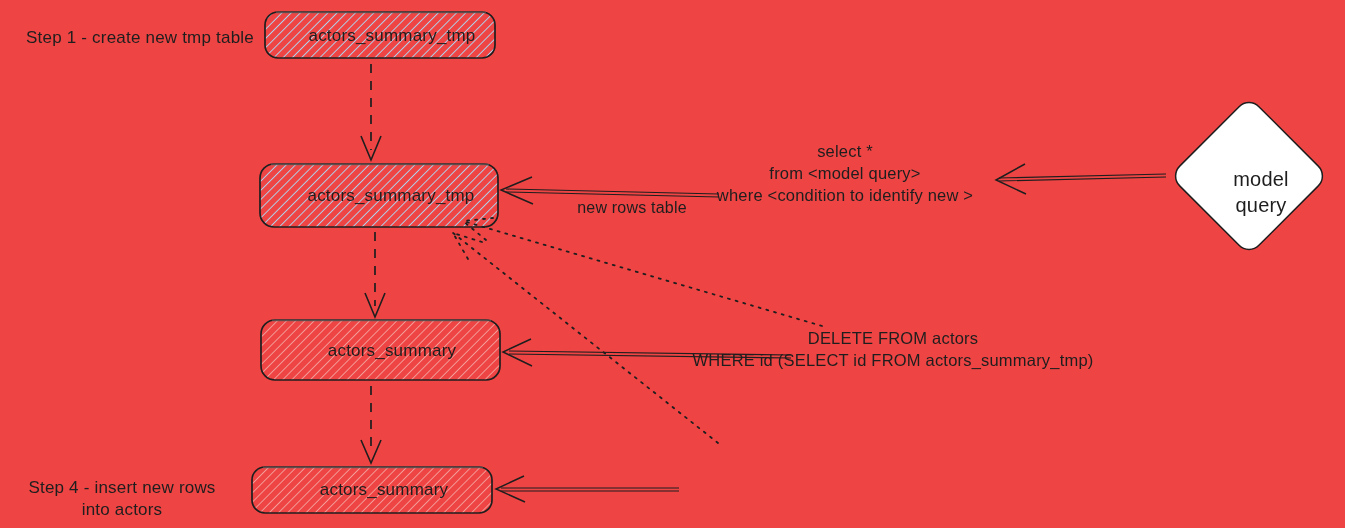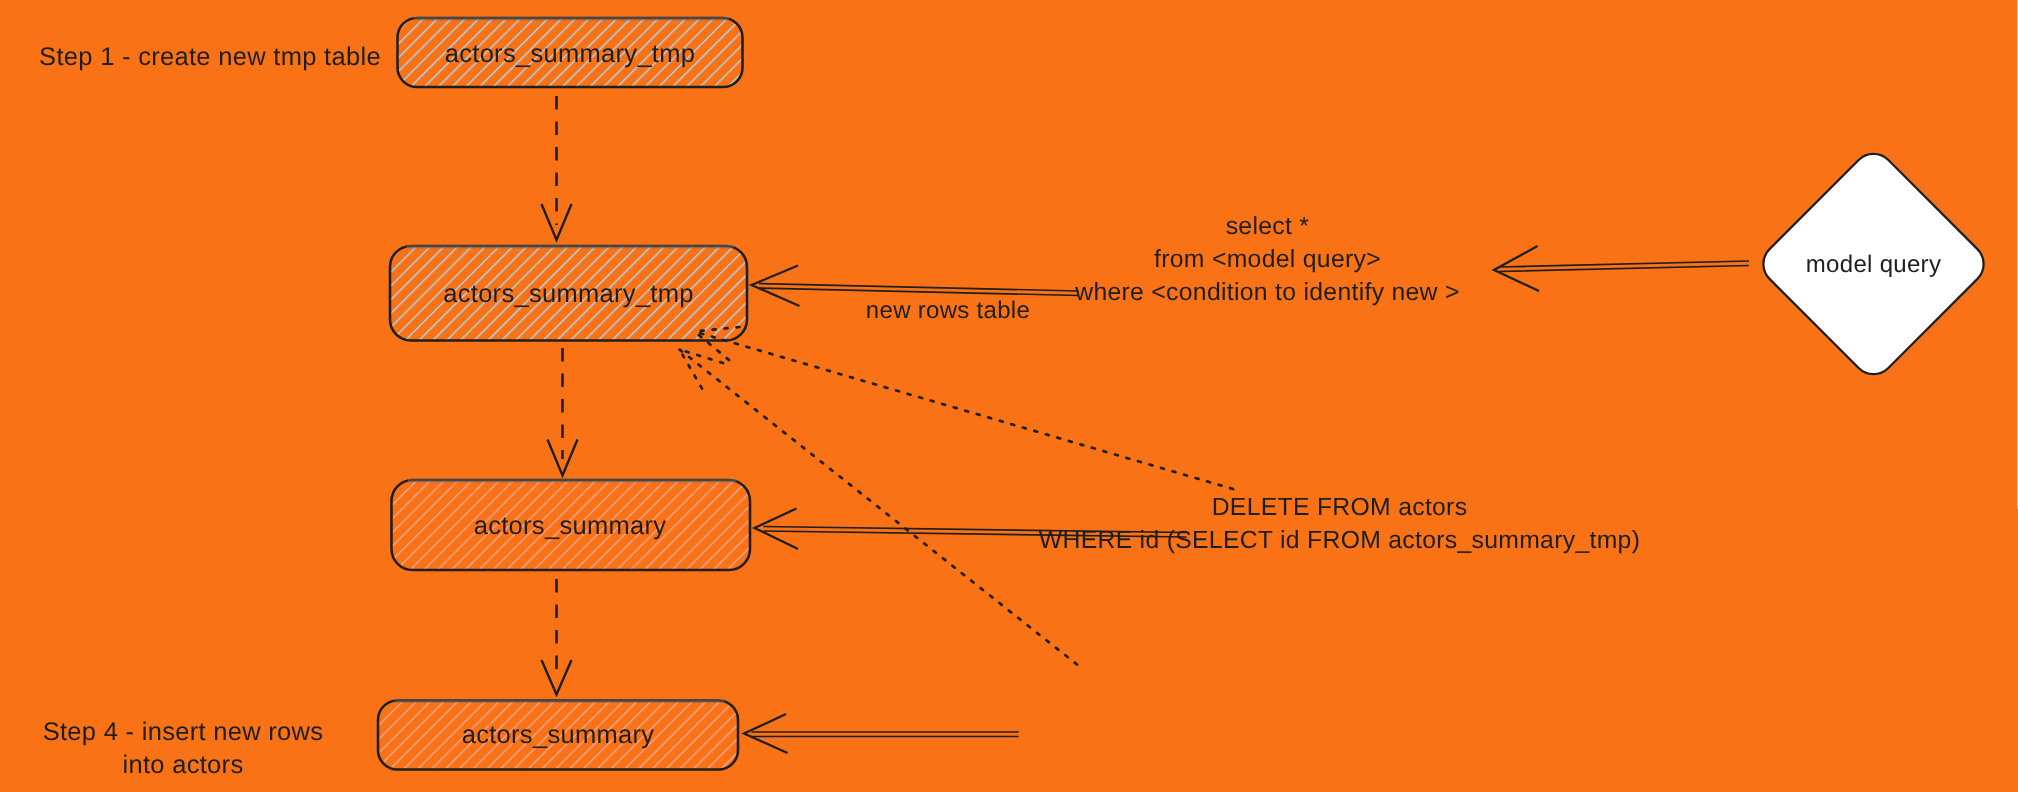--- a/index.html
+++ b/index.html
@@ -14,27 +14,27 @@
   .t{
     position:absolute;
     transform:translateX(-50%);
     text-align:center;
     white-space:pre-line;
     font-size:16px;
     line-height:1.32;
     letter-spacing:.2px;
   }
   .step-label{font-size:17px;}
-  .node-label{font-size:17px;font-weight:500;}
+  .node-label{font-size:17px;font-weight:500;margin-left:12px;}
   .sql{font-size:16.5px;}
 </style>
 </head>
 <body style="color: rgb(30, 30, 30);">
 
-<div id="canvas" style="background: #f97316;">
+<div id="canvas" style="background: #ef4444;">
 
   <svg id="shapes" width="1345" height="528" viewBox="0 0 1345 528">
     <defs>
       <pattern id="hatchBlue" width="6.5" height="6.5" patternUnits="userSpaceOnUse" patternTransform="rotate(45)">
         <line x1="0" y1="0" x2="0" y2="6.5" stroke="#aed3ee" stroke-width="1.9"></line>
       </pattern>
       <pattern id="hatchRed" width="6.5" height="6.5" patternUnits="userSpaceOnUse" patternTransform="rotate(45)">
         <line x1="0" y1="0" x2="0" y2="6.5" stroke="#f2a8a2" stroke-width="1.7"></line>
       </pattern>
     </defs>
@@ -109,14 +109,14 @@
   <div class="t node-label" style="left:379px;top:185px">actors_summary_tmp</div>
   <div class="t node-label" style="left:380px;top:340px">actors_summary</div>
   <div class="t node-label" style="left:372px;top:479px">actors_summary</div>
 
   <div class="t" style="left:632px;top:197px">new rows table</div>
   <div class="t sql" style="left:845px;top:141px">select *
 from &lt;model query&gt;
 where &lt;condition to identify new &gt;</div>
   <div class="t sql" style="left:893px;top:328px">DELETE FROM actors
 WHERE id (SELECT id FROM actors_summary_tmp)</div>
-  <div class="t node-label" style="left:1249px;top:166px;font-size:16px">model query</div>
+  <div class="t node-label" style="left:1249px;top:166px;font-size:20px">model query</div>
 </div>
 
 </body></html>

